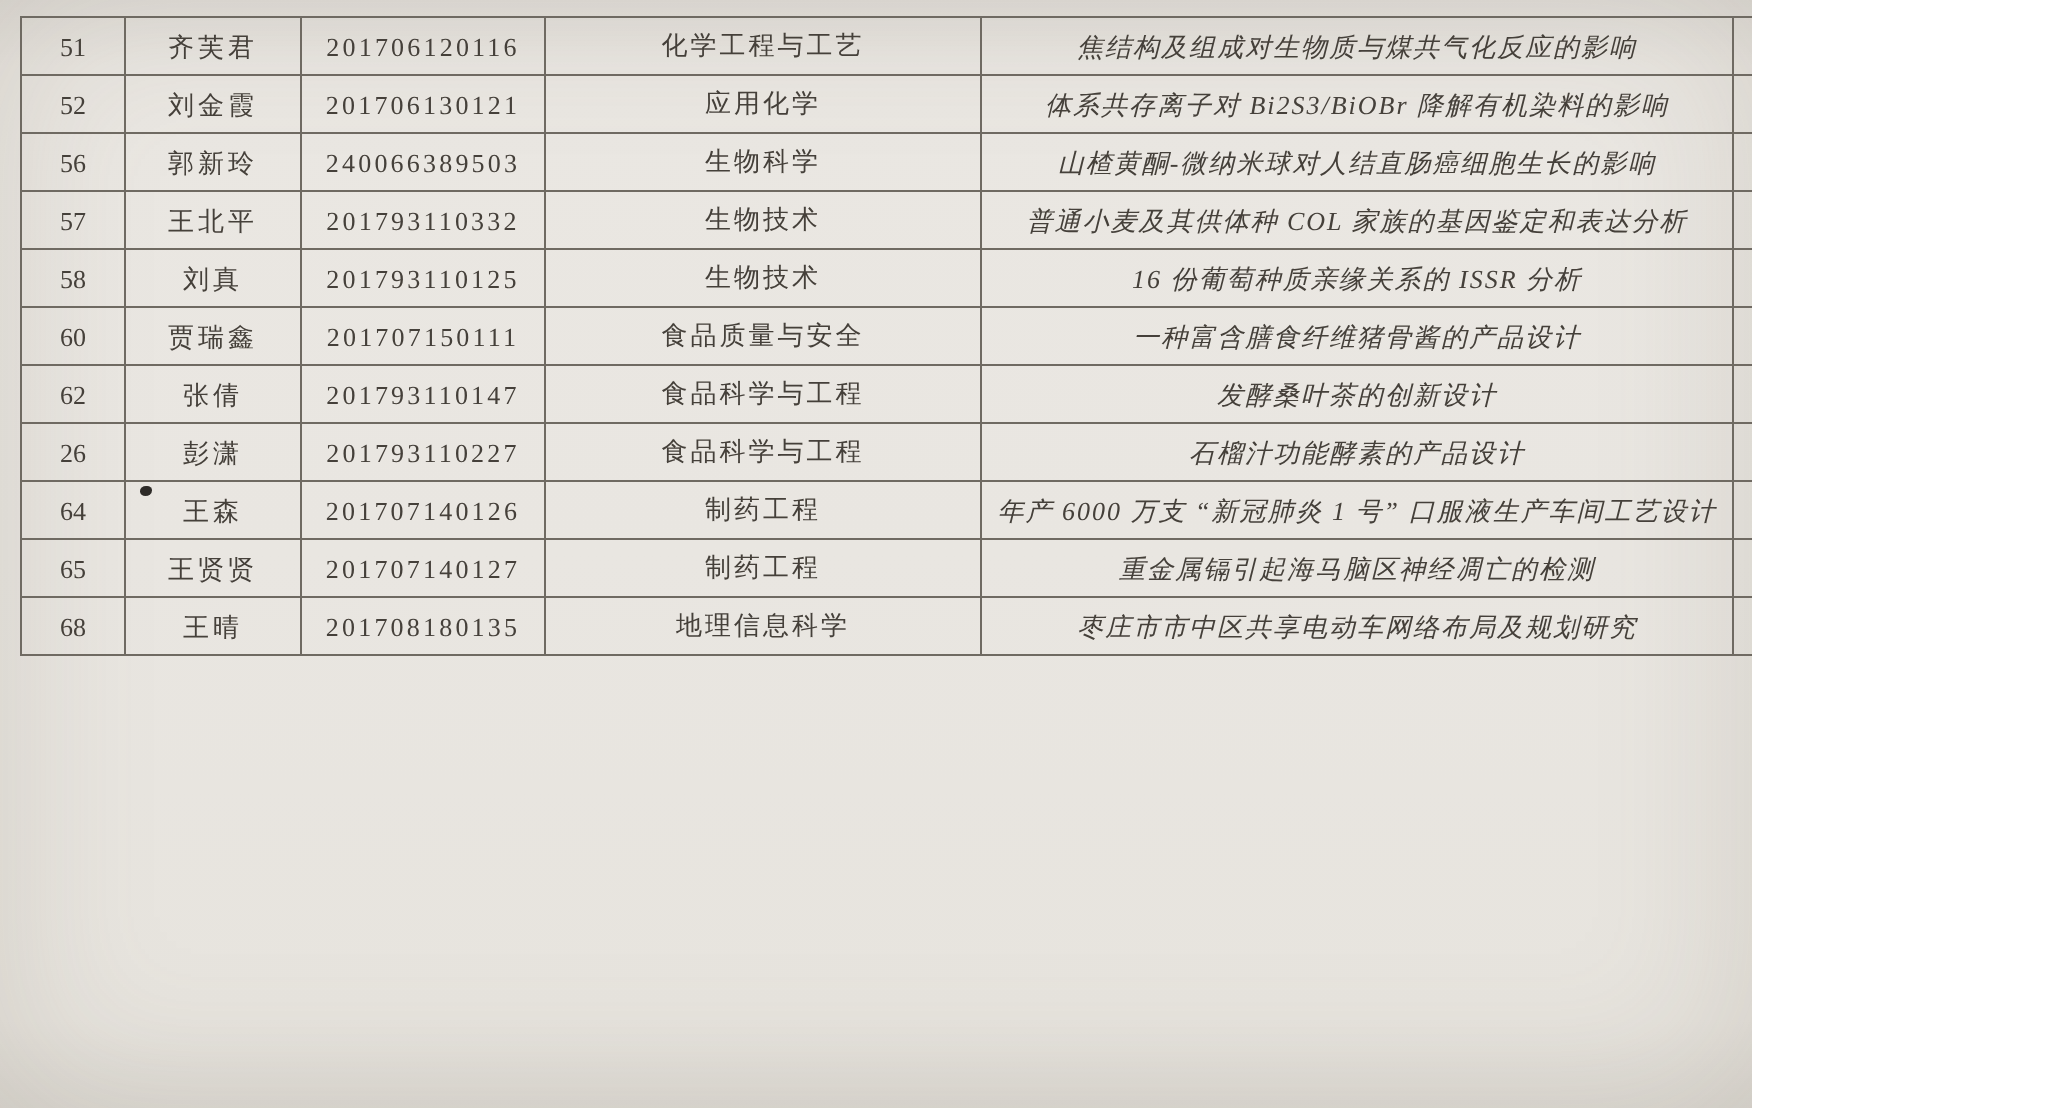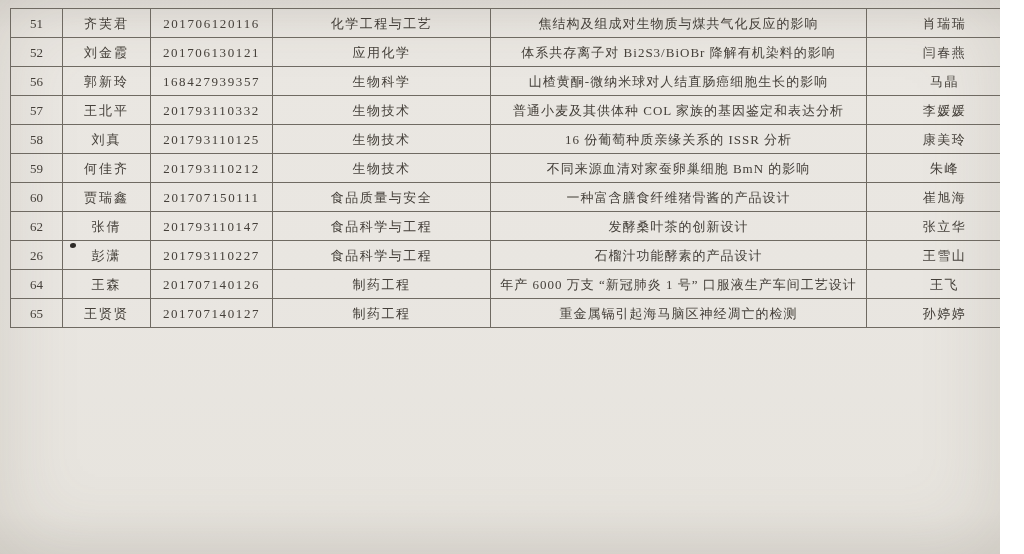--- a/index.html
+++ b/index.html
@@ -5,21 +5,21 @@
   html, body {
     margin: 0;
     padding: 0;
     width: 1024px;
     height: 554px;
     overflow: hidden;
     font-family: "Liberation Serif", "DejaVu Serif", serif;
   }
   .paper {
     position: relative;
-    width: 1000px;
+    width: 876px;
     height: 554px;
     background: linear-gradient(180deg, #e2dfda 0%, #eae7e2 6%, #e9e6e1 50%, #e7e4de 92%, #dfdcd6 100%);
     box-shadow: inset 0 0 80px rgba(115, 104, 88, 0.18);
     overflow: hidden;
   }
   table.doc-table {
     position: absolute;
     left: 10px;
     top: 8px;
     width: 1012px;
@@ -33,27 +33,28 @@
     line-height: 21px;
     text-align: center;
     vertical-align: middle;
     padding: 2px 4px;
     height: 24px;
     overflow: hidden;
   }
   td.col-num   { font-size: 12.5px; color: #3f3b36; }
   td.col-name  { letter-spacing: 2px; color: #4a443d; margin-left: 28px; }
   td.col-student_id { letter-spacing: 1.6px; font-size: 12.5px; color: #433f3b; }
-  td.col-major { color: #5a544c; letter-spacing: 1.5px; }
+  td.col-major { color: #5a544c; letter-spacing: 1.5px; font-family: Liberation Mono, monospace; }
   td.col-title {
     text-align: left;
     padding-left: 11px;
     padding-right: 8px;
     letter-spacing: 1px;
     color: #443f39;
+    font-style: italic;
   }
   td.col-advisor { color: #585249; letter-spacing: 1.5px; }
   .speck {
     position: absolute;
     left: 70px;
     top: 243px;
     width: 6px;
     height: 5px;
     border-radius: 50% 40% 55% 45%;
     background: #2e2b28;
@@ -85,48 +86,40 @@
           <td class="col-num">52</td>
           <td class="col-name">刘金霞</td>
           <td class="col-student_id">201706130121</td>
           <td class="col-major">应用化学</td>
           <td class="col-title">体系共存离子对 Bi2S3/BiOBr 降解有机染料的影响</td>
           <td class="col-advisor">闫春燕</td>
         </tr>
         <tr>
           <td class="col-num">56</td>
           <td class="col-name">郭新玲</td>
-          <td class="col-student_id">168427939357</td>
+          <td class="col-student_id">240066389503</td>
           <td class="col-major">生物科学</td>
           <td class="col-title">山楂黄酮-微纳米球对人结直肠癌细胞生长的影响</td>
           <td class="col-advisor">马晶</td>
         </tr>
         <tr>
           <td class="col-num">57</td>
           <td class="col-name">王北平</td>
           <td class="col-student_id">201793110332</td>
           <td class="col-major">生物技术</td>
           <td class="col-title">普通小麦及其供体种 COL 家族的基因鉴定和表达分析</td>
           <td class="col-advisor">李媛媛</td>
         </tr>
         <tr>
           <td class="col-num">58</td>
           <td class="col-name">刘真</td>
           <td class="col-student_id">201793110125</td>
           <td class="col-major">生物技术</td>
           <td class="col-title">16 份葡萄种质亲缘关系的 ISSR 分析</td>
           <td class="col-advisor">康美玲</td>
-        </tr>
-        <tr>
-          <td class="col-num">59</td>
-          <td class="col-name">何佳齐</td>
-          <td class="col-student_id">201793110212</td>
-          <td class="col-major">生物技术</td>
-          <td class="col-title">不同来源血清对家蚕卵巢细胞 BmN 的影响</td>
-          <td class="col-advisor">朱峰</td>
         </tr>
         <tr>
           <td class="col-num">60</td>
           <td class="col-name">贾瑞鑫</td>
           <td class="col-student_id">201707150111</td>
           <td class="col-major">食品质量与安全</td>
           <td class="col-title">一种富含膳食纤维猪骨酱的产品设计</td>
           <td class="col-advisor">崔旭海</td>
         </tr>
         <tr>
@@ -154,16 +147,24 @@
           <td class="col-advisor">王飞</td>
         </tr>
         <tr>
           <td class="col-num">65</td>
           <td class="col-name">王贤贤</td>
           <td class="col-student_id">201707140127</td>
           <td class="col-major">制药工程</td>
           <td class="col-title">重金属镉引起海马脑区神经凋亡的检测</td>
           <td class="col-advisor">孙婷婷</td>
         </tr>
+        <tr>
+          <td class="col-num">68</td>
+          <td class="col-name">王晴</td>
+          <td class="col-student_id">201708180135</td>
+          <td class="col-major">地理信息科学</td>
+          <td class="col-title">枣庄市市中区共享电动车网络布局及规划研究</td>
+          <td class="col-advisor">孟彦如</td>
+        </tr>
       </tbody>
   </table>
   <div class="speck"></div>
 </div>
 
 </body></html>

